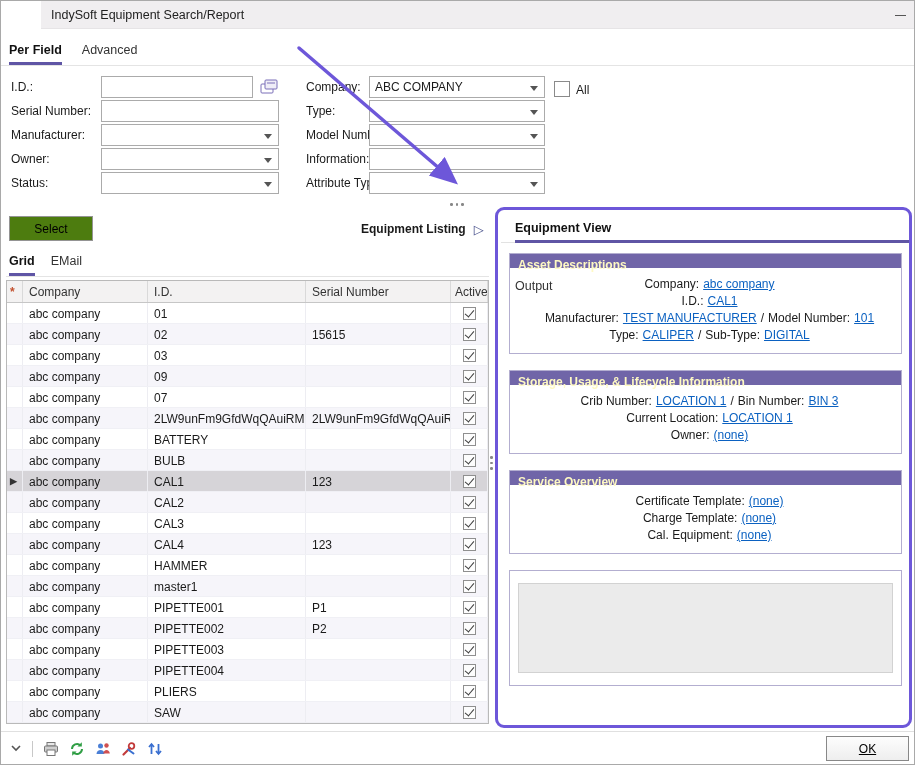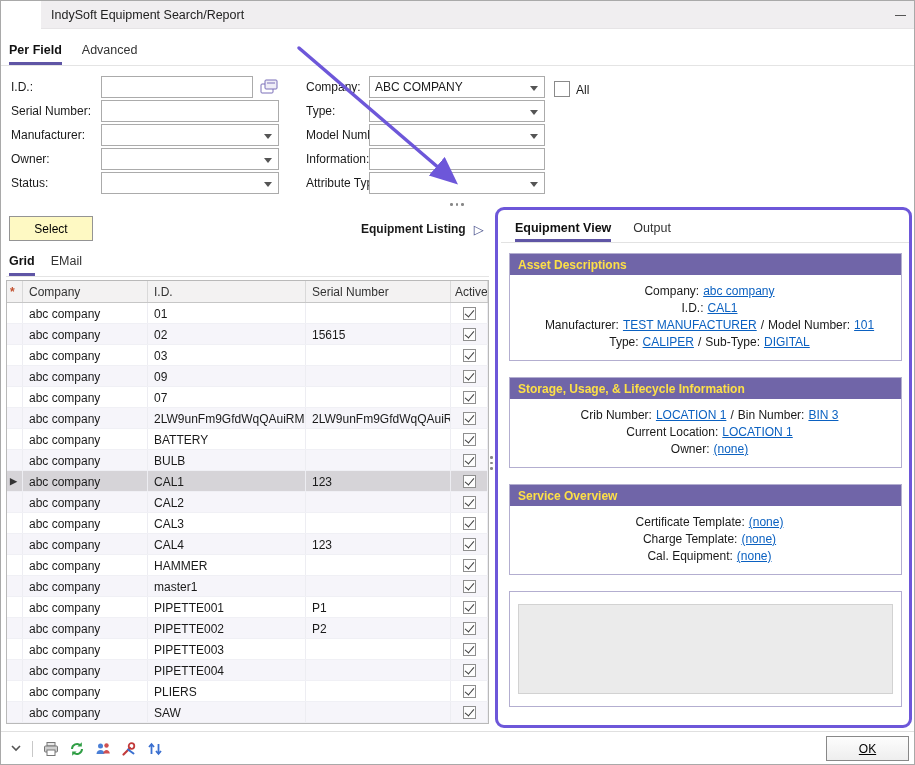--- a/index.html
+++ b/index.html
@@ -32,21 +32,21 @@
   .chk { position:absolute; width:16px; height:16px; border:1px solid #8a8a8a; background:#fff; cursor:pointer; }
   .chklabel { position:absolute; font-size:12px; }
 
   
   .dots-h { position:absolute; left:449px; top:202px; display:flex; gap:3px; cursor:row-resize; }
   .dots-h i { width:2.5px; height:2.5px; background:#888; border-radius:50%; display:block; }
   .dots-v { position:absolute; left:489px; top:455px; display:flex; flex-direction:column; gap:3px; cursor:col-resize; }
   .dots-v i { width:2.5px; height:2.5px; background:#888; border-radius:50%; display:block; }
 
   
-  .select-btn { position:absolute; left:8px; top:215px; width:84px; height:25px; background:#fef9c3; border:1px solid #949494; font-size:12px; font-family:"Liberation Sans",sans-serif; cursor:pointer; }
+  .select-btn { position:absolute; left:8px; top:215px; width:84px; height:25px; background:#4d7c0f; border:1px solid #949494; font-size:12px; font-family:"Liberation Sans",sans-serif; cursor:pointer; }
   .eq-listing { position:absolute; left:360px; top:221px; display:flex; align-items:flex-start; gap:8px; }
   .eq-listing b { font-size:12px; }
   .play { color:#49518c; font-size:13px; cursor:pointer; }
 
   
   .grid-tabs { position:absolute; left:8px; top:253px; display:flex; gap:16px; }
   .tabline2 { position:absolute; left:5px; top:275px; width:483px; height:1px; background:#e4e4e4; }
 
   
   .grid { position:absolute; left:5px; top:279px; width:483px; border:1px solid #b9b9b9; background:#fff; }
@@ -58,24 +58,24 @@
   .cell { border-right:1px solid #ededf2; padding:3.5px 0 0 6px; font-size:12px; white-space:nowrap; overflow:hidden; }
   .w-ind { width:16px; padding-left:3px; color:#c2502e; font-weight:bold; }
   .grid-row .w-ind { color:#333; font-size:9px; padding-top:5px; }
   .w-co { width:125px; } .w-id { width:158px; } .w-se { width:145px; }
   .w-ac { width:37px; display:flex; align-items:center; justify-content:center; padding:0;text-align:center; }
   .cb { width:13px; height:13px; border:1px solid #8f8f8f; background:#fdfdfd; position:relative; }
   .cb.checked::after { content:""; position:absolute; left:3.5px; top:0.5px; width:4px; height:8px; border-right:1.8px solid #3c3c3c; border-bottom:1.8px solid #3c3c3c; transform:rotate(40deg); }
 
   
   .panel { position:absolute; left:500px; top:212px; width:409px; height:514px; background:#fff; }
-  .panel-tabs { display:flex; gap:22px; padding:8px 0 0 14px; border-bottom:1px solid #e2e2e2; height:30px; }
+  .panel-tabs { display:flex; gap:36px; padding:8px 0 0 14px; border-bottom:1px solid #e2e2e2; height:30px;flex-direction:column; }
   .section { margin:16px 8px 0 8px; border:1px solid #b3aed0; background:#fff; }
   .section.first { margin-top:10px; }
-  .sec-head { height:21px; background:#7065a8; color:#fde047; font-weight:bold; font-size:12px; padding:3.5px 0 0 8px; }
+  .sec-head { height:14px; background:#7065a8; color:#fef9c3; font-weight:bold; font-size:12px; padding:3.5px 0 0 8px; }
   .sec-body { padding:8px 6px 9px 14px; }
   .pline { line-height:17px; white-space:nowrap; overflow:hidden;text-align:center; }
   .plink { color:#0b61c1; text-decoration:underline; margin-left:4px; cursor:pointer; }
   .psep { margin:0 4px; }
   .notes-box { height:90px; margin:12px 8px 12px 8px; background:#ebebeb; border:1px solid #d2d2d2; }
 
   
   .ann-box { position:absolute; left:494px; top:206px; width:417px; height:521px; border:3px solid #6d57d9; border-radius:9px; pointer-events:none; z-index:40; }
   .ann-svg { position:absolute; left:0; top:0; width:915px; height:765px; pointer-events:none; z-index:41; }
 

